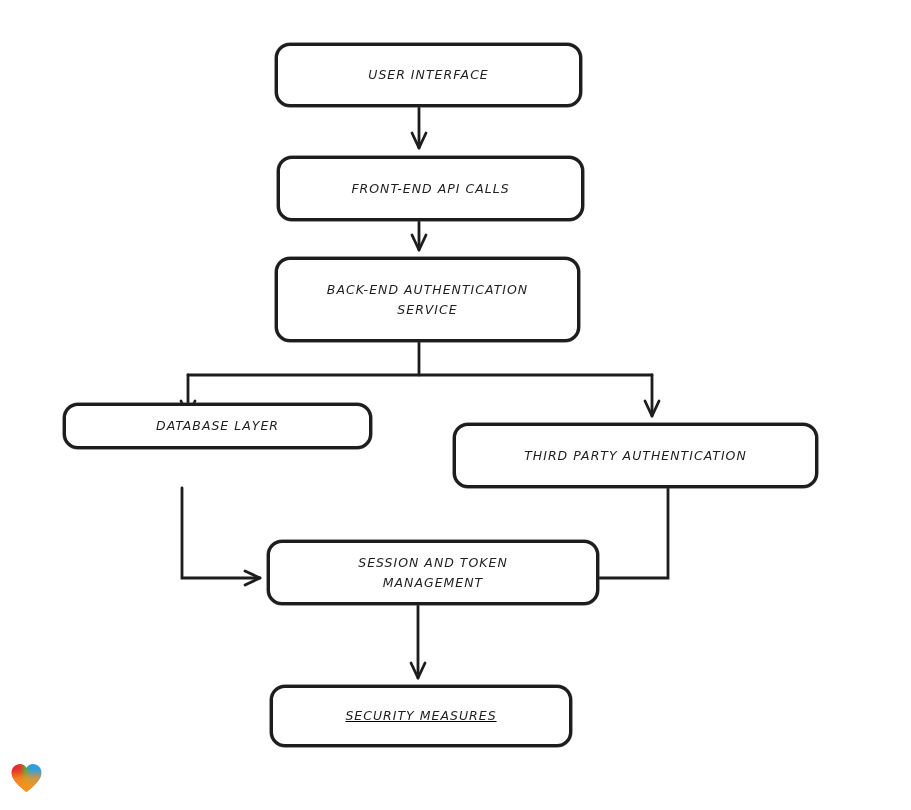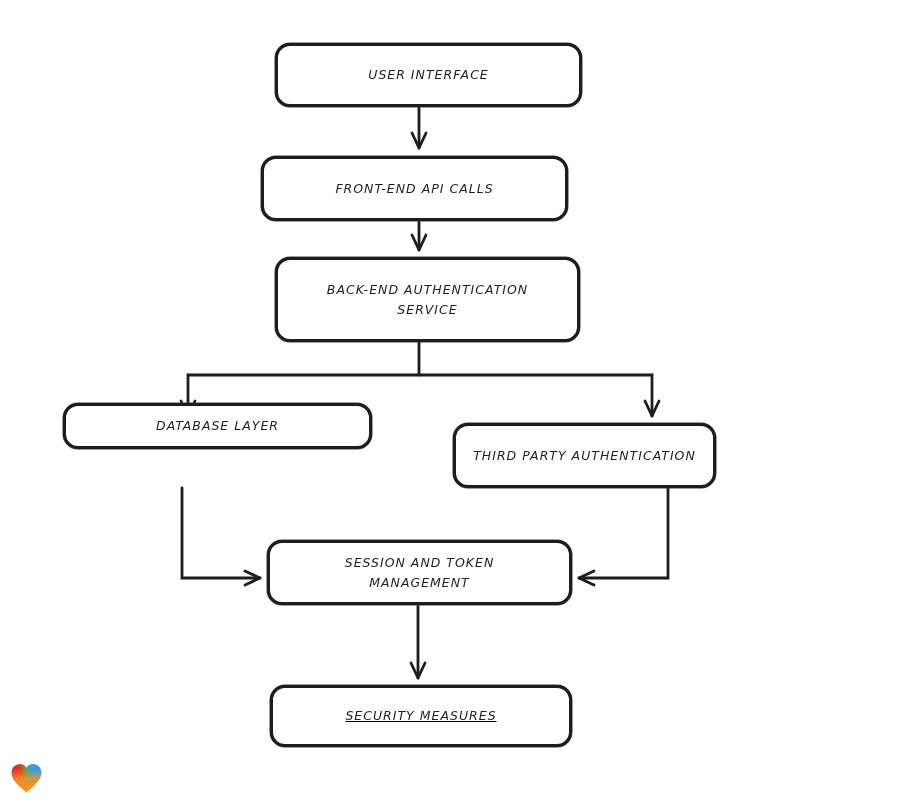--- a/index.html
+++ b/index.html
@@ -41,26 +41,26 @@
     letter-spacing: 1px;
     color: #1f1f1f;
     line-height: 1.55;
     white-space: nowrap;
   }
   .node.wrap span {
     white-space: normal;
     text-align: center;
   }
   .n-user     { left: 275px; top: 43px;  width: 307px; height: 64px; }
-  .n-front    { left: 261px; top: 156px; width: 307px; height: 65px; }
+  .n-front    { left: 277px; top: 156px; width: 307px; height: 65px; }
   .n-back     { left: 275px; top: 257px; width: 305px; height: 85px; }
   .n-back span { max-width: 232px; }
   .n-db       { left: 63px;  top: 403px; width: 309px; height: 46px; }
-  .n-third    { left: 453px; top: 423px; width: 263px; height: 65px; }
-  .n-session  { left: 267px; top: 540px; width: 305px; height: 65px; }
+  .n-third    { left: 453px; top: 423px; width: 365px; height: 65px; }
+  .n-session  { left: 267px; top: 540px; width: 332px; height: 65px; }
   .n-session span { max-width: 205px; }
   .n-security { left: 270px; top: 685px; width: 302px; height: 62px; text-decoration: underline; }
   .logo {
     position: absolute;
     left: 10px;
     top: 762px;
     width: 33px;
     height: 32px;
   }
 </style>

